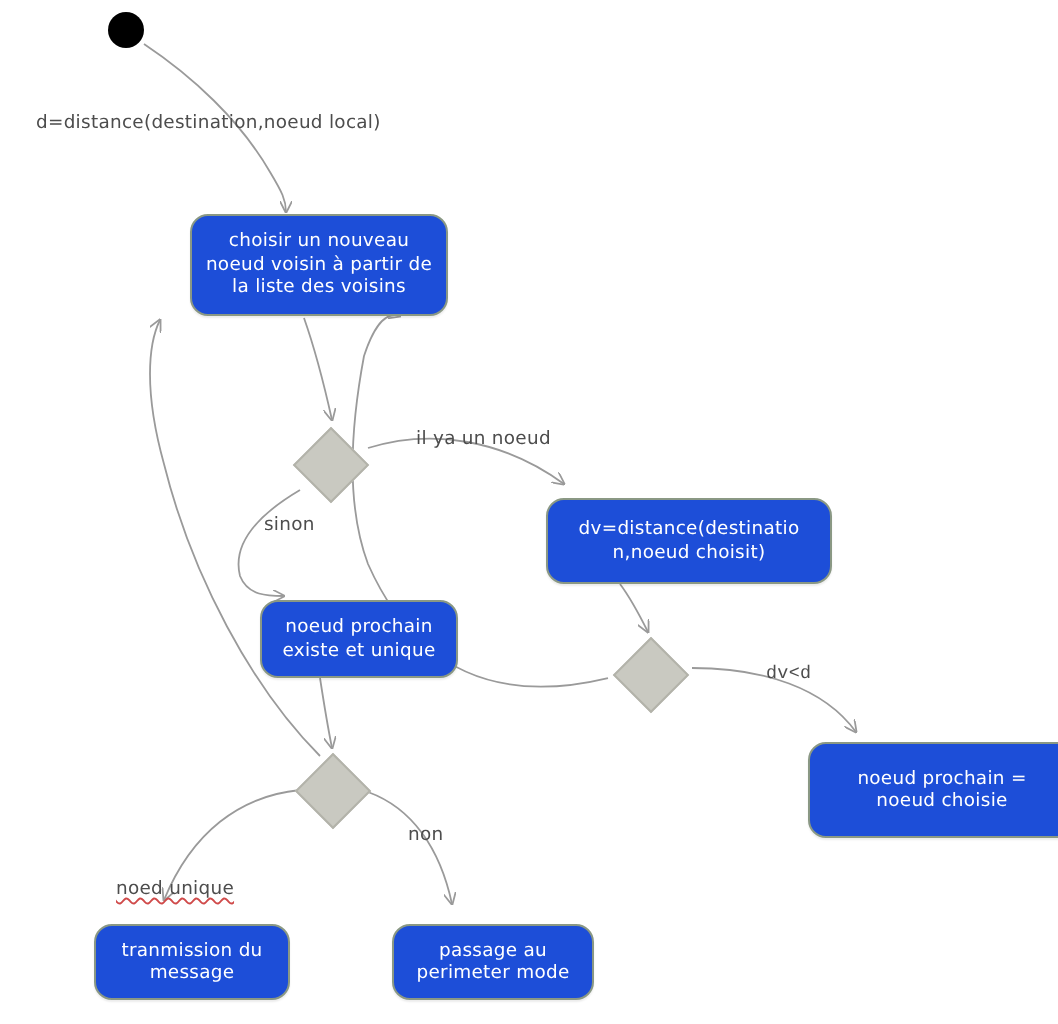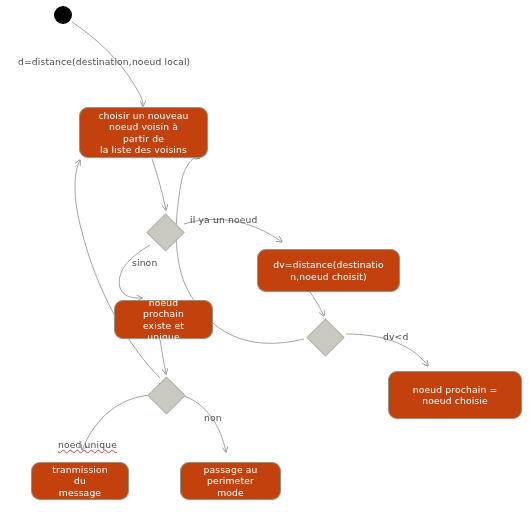--- a/index.html
+++ b/index.html
@@ -21,34 +21,35 @@
     position: absolute;
     left: 0;
     top: 0;
     width: 529px;
     height: 512px;
     pointer-events: none;
   }
   .node-box {
     position: absolute;
     box-sizing: border-box;
-    background-color: #c2410c;
+    background-color: #1d4ed8;
     border: 1px solid #8a9884;
     border-radius: 9px;
     color: #ffffff;
     font-size: 9.2px;
     line-height: 11.5px;
     letter-spacing: 0.15px;
     display: flex;
     align-items: center;
     justify-content: center;
     text-align: center;
-    padding: 2px 17px;
+    padding: 2px 5px;
     white-space: pre-line;
     box-shadow: 0 1px 1px rgba(0,0,0,0.08);
+    margin-left: 16px;
   }
   .start-node {
     position: absolute;
     background: #000000;
     border-radius: 50%;
   }
   .decision {
     position: absolute;
     background-color: #c9c9c1;
     border: 1px solid #b3b3aa;
@@ -97,33 +98,33 @@
   <div class="start-node" style="left:54px; top:6px; width:18px; height:18px;"></div>
 
   <div class="edge-label" style="left:18px; top:56px;">d=distance(destination,noeud local)</div>
 
   <div class="node-box" style="left:79px; top:107px; width:129px; height:51px;">choisir un nouveau
 noeud voisin à partir de
 la liste des voisins</div>
 
   <div class="decision" style="left:152px; top:219px; width:25px; height:25px;"></div>
 
-  <div class="edge-label" style="left:190px; top:214px;">il ya un noeud</div>
+  <div class="edge-label" style="left:208px; top:214px;">il ya un noeud</div>
 
   <div class="edge-label" style="left:85px; top:257px;margin-left:47px;">sinon</div>
 
   <div class="node-box" style="left:257px; top:249px; width:143px; height:43px;">dv=distance(destinatio
 n,noeud choisit)</div>
 
   <div class="node-box" style="left:114px; top:300px; width:99px; height:39px;">noeud prochain
 existe et unique</div>
 
   <div class="decision" style="left:312px; top:324px; width:25px; height:25px;"></div>
 
-  <div class="edge-label" style="left:383px; top:331px;">dv&lt;d</div>
+  <div class="edge-label" style="left:383px; top:331px;font-family:Liberation Mono, monospace;">dv&lt;d</div>
 
   <div class="node-box" style="left:388px; top:371px; width:134px; height:48px;">noeud prochain =
 noeud choisie</div>
 
   <div class="decision" style="left:153px; top:382px; width:25px; height:25px;"></div>
 
   <div class="edge-label misspelled" style="left:58px; top:403px;margin-top:36px;">noed unique</div>
 
   <div class="edge-label" style="left:204px; top:412px;">non</div>
 

